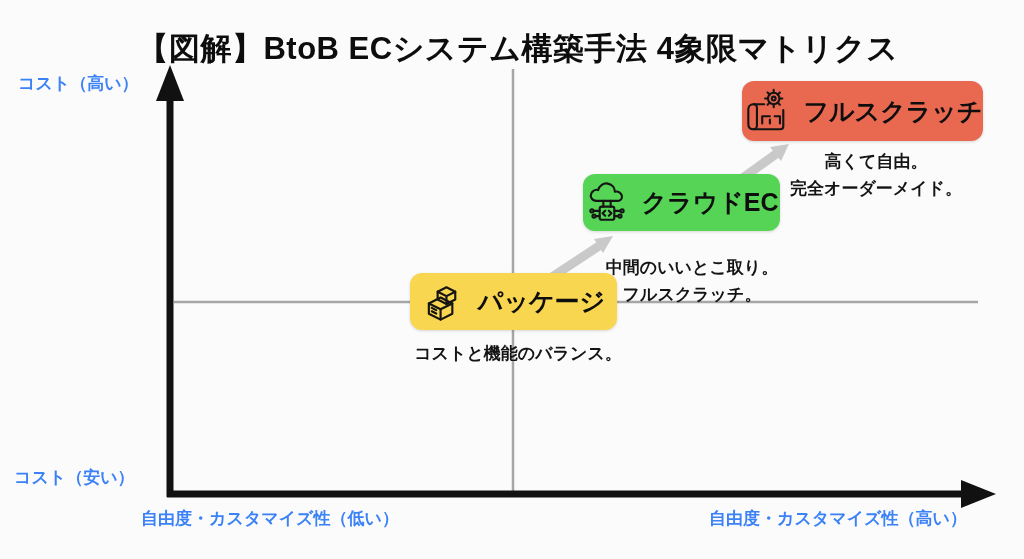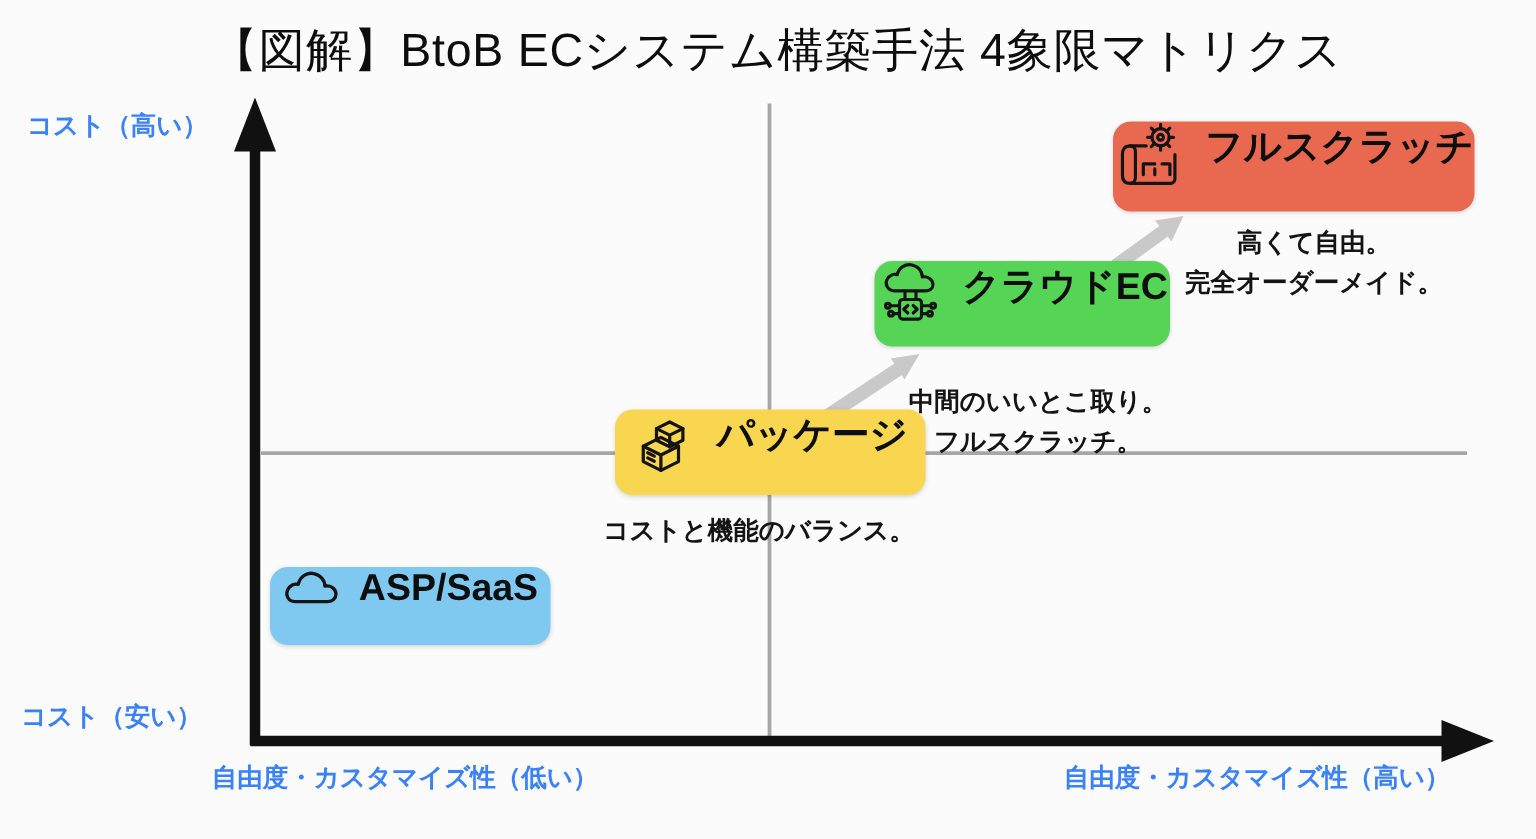--- a/index.html
+++ b/index.html
@@ -11,24 +11,24 @@
     position: relative;
     width: 1024px;
     height: 559px;
     background: #fbfbfc;
     overflow: hidden;
     color: #111;
   }
   .page-title {
     position: absolute;
     top: 12px; left: 0; right: 0;
-    margin: 1px;
+    margin: 16px;
     text-align: center;
     font-size: 31px;
-    font-weight: 400;
+    font-weight: 700;
     letter-spacing: 0.5px;
     color: #0d0d0d;
     padding-left: 12px;
   }
   .axes-svg {
     position: absolute;
     inset: 0;
     width: 1024px;
     height: 559px;
   }
@@ -36,21 +36,21 @@
     position: absolute;
     font-size: 17px;
     font-weight: 800;
     white-space: nowrap;
     color: #3b82f6;
   }
   .axis-label.centered { text-align: center; }
   .method-box {
     position: absolute;
     display: flex;
-    align-items: flex-start;
+    align-items: center;
     justify-content: center;
     gap: 11px;
     border-radius: 12px;
     box-shadow: 0 1px 3px rgba(0,0,0,0.15);
   }
   .method-box .label {
     font-size: 25px;
     font-weight: 800;
     white-space: nowrap;
     color: #0e0e0e;
@@ -96,42 +96,34 @@
       <line x1="740" y1="180" x2="776" y2="154" stroke="#c9c9c9" stroke-width="9"></line>
       <polygon points="789,144 781,161 770,147" fill="#c9c9c9"></polygon>
     </g>
   </svg>
 
   <div class="axis-label" style="left:18px; top:72px;">コスト（高い）</div>
   <div class="axis-label" style="left:14px; top:446px;margin-top:20px;">コスト（安い）</div>
   <div class="axis-label centered" style="left:110px; top:507px; width:320px;">自由度・カスタマイズ性（低い）</div>
   <div class="axis-label centered" style="left:678px; top:507px; width:320px;">自由度・カスタマイズ性（高い）</div>
 
-  <div class="method-box" style="left: 180px; top: 378px; width: 187px; height: 52px; background-color: rgb(127, 201, 241);">
-    <span>
-      <svg width="40" height="27" viewBox="0 0 42 28" fill="none" stroke="#141414" stroke-width="2.3" stroke-linecap="round" stroke-linejoin="round">
-        <path d="M9,24 C4.5,24 2.2,19.6 4,15.8 C5.4,12.8 8.6,11.2 11.4,12 C12.4,6.8 17.2,3.4 22.2,4.4 C26.9,5.3 30,9 30,13.2 C33.8,12.4 37.8,14.9 37.8,18.8 C37.8,21.9 35.2,24 32.2,24 Z"></path>
-      </svg>
-    </span>
-    <span class="label">ASP/SaaS</span>
-  </div>
 
   <div class="method-box" style="left: 410px; top: 273px; width: 207px; height: 57px; background-color: rgb(249, 214, 79);">
     <span>
       <svg width="45" height="45" viewBox="0 0 46 46" fill="none" stroke="#141414" stroke-width="2.2" stroke-linecap="round" stroke-linejoin="round">
         <path d="M16,13 L25,8.5 L34,13 L34,21 L25,25.5 L16,21 Z"></path>
         <path d="M16,13 L25,17.5 L34,13 M25,17.5 V25.5"></path>
         <path d="M7,25 L19,19 L31,25 L31,35.5 L19,41.5 L7,35.5 Z"></path>
         <path d="M7,25 L19,31 L31,25 M19,31 V41.5"></path>
         <path d="M10,29.5 l4.5,2.3 M10,33 l4.5,2.3"></path>
       </svg>
     </span>
     <span class="label">パッケージ</span>
   </div>
-  <div class="caption centered" style="left:356px; top:340px; width:300px;">
+  <div class="caption centered" style="left:368px; top:340px; width:300px;">
     <div>コストと機能のバランス。</div>
   </div>
 
   <div class="method-box" style="left: 583px; top: 174px; width: 197px; height: 57px; background-color: rgb(85, 212, 85);">
     <span>
       <svg width="46" height="44" viewBox="0 0 40 42" fill="none" stroke="#141414" stroke-width="2" stroke-linecap="round" stroke-linejoin="round">
         <path d="M10,19 C5.6,19 3.4,14.9 5.1,11.7 C6.3,9.3 9.2,7.9 11.6,8.7 C12.5,4.3 16.7,1.6 20.9,2.5 C24.9,3.3 27.5,6.5 27.5,10.2 C30.8,9.5 34.3,11.7 34.3,15 C34.3,17.7 32,19 29.7,19 Z"></path>
         <path d="M16.5,19 V24.5 M23.5,19 V24.5"></path>
         <rect x="13" y="24.5" width="14" height="12.5" rx="2"></rect>
         <path d="M18.3,28.3 l-2.6,2.4 2.6,2.4 M21.7,28.3 l2.6,2.4 -2.6,2.4"></path>

